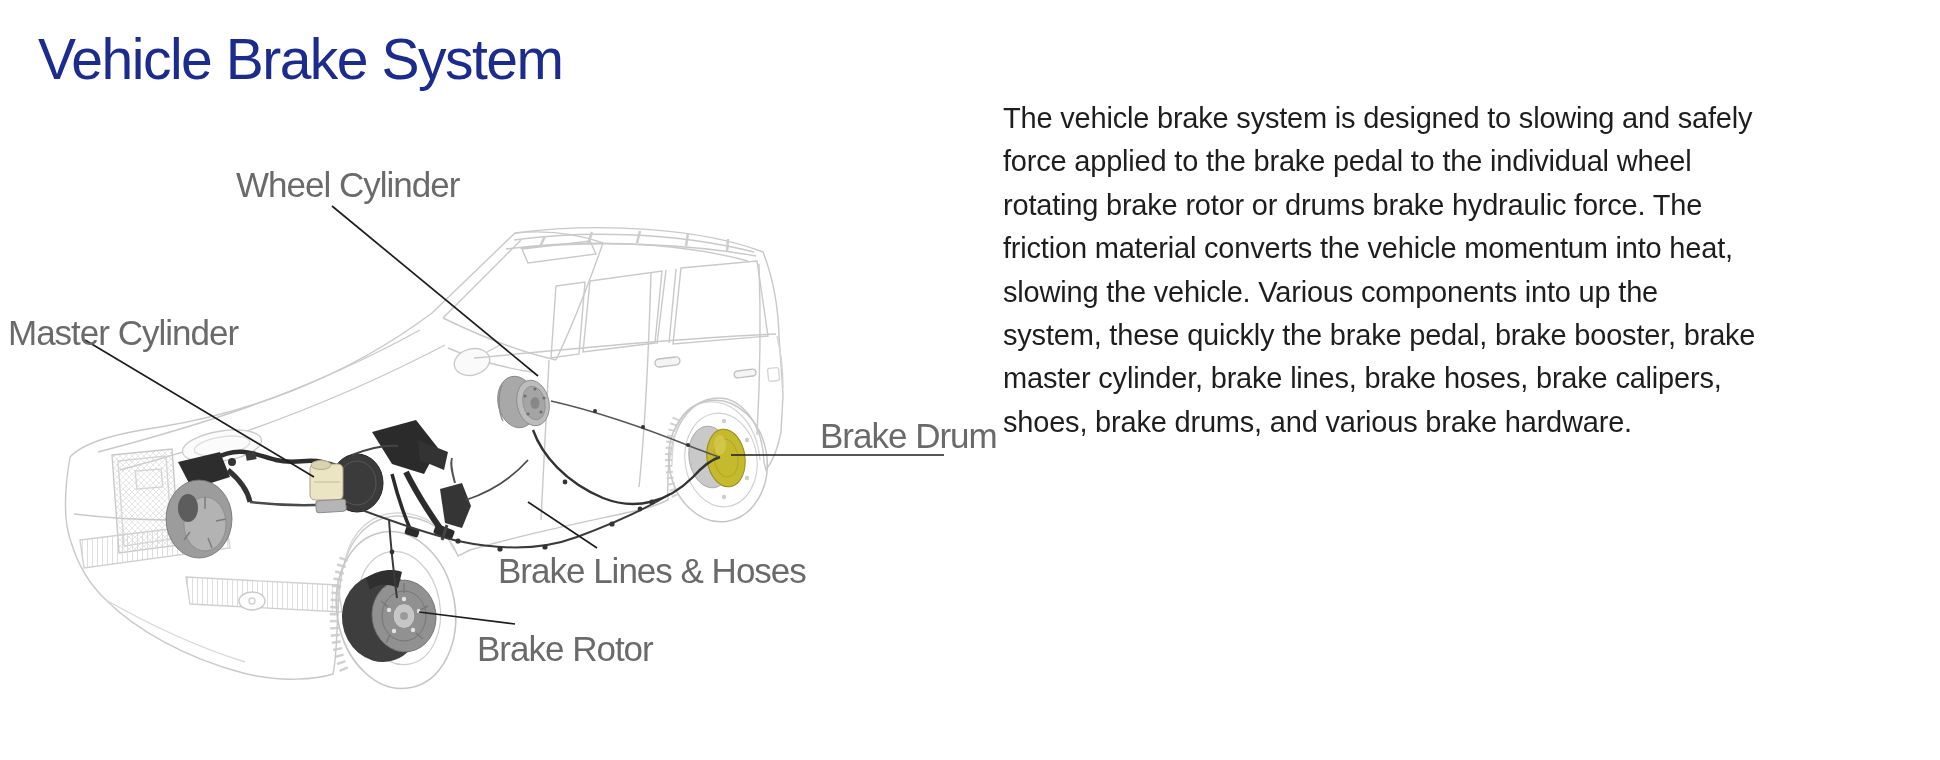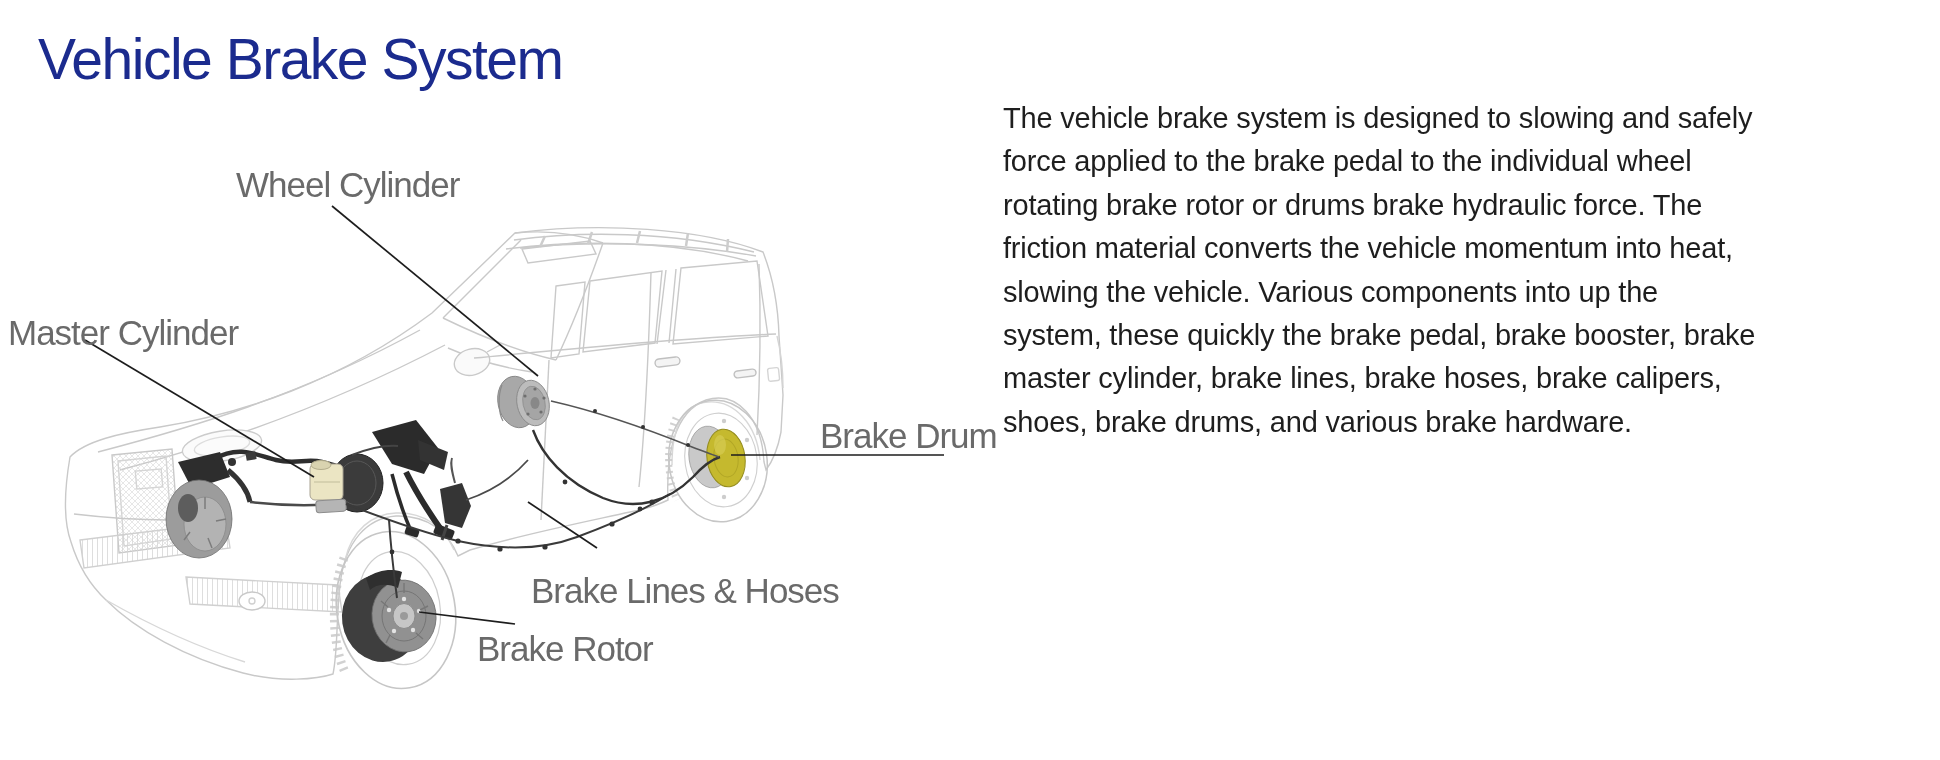--- a/index.html
+++ b/index.html
@@ -15,21 +15,21 @@
   }
   .diagram-svg{position:absolute;left:0;top:0;}
   .diag-label{
     position:absolute;font-size:35px;line-height:1.05;
     letter-spacing:-1px;color:var(--label-color,#6a6a6a);
     white-space:nowrap;font-weight:400;
   }
   .lbl-wheel-cylinder{left:236px;top:167px;}
   .lbl-master-cylinder{left:8px;top:301px;margin-top:14px;}
   .lbl-brake-drum{left:776px;top:418px;margin-left:44px;}
-  .lbl-brake-lines-hoses{left:531px;top:553px;margin-top:20px;}
+  .lbl-brake-lines-hoses{left:498px;top:553px;}
   .lbl-brake-rotor{left:477px;top:631px;}
   .description{
     position:absolute;left:1003px;top:97px;width:930px;
     font-size:29px;line-height:43.4px;letter-spacing:-0.2px;
     color:var(--desc-color,#1e1e1e);
   }
 </style>
 </head>
 <body>
 

